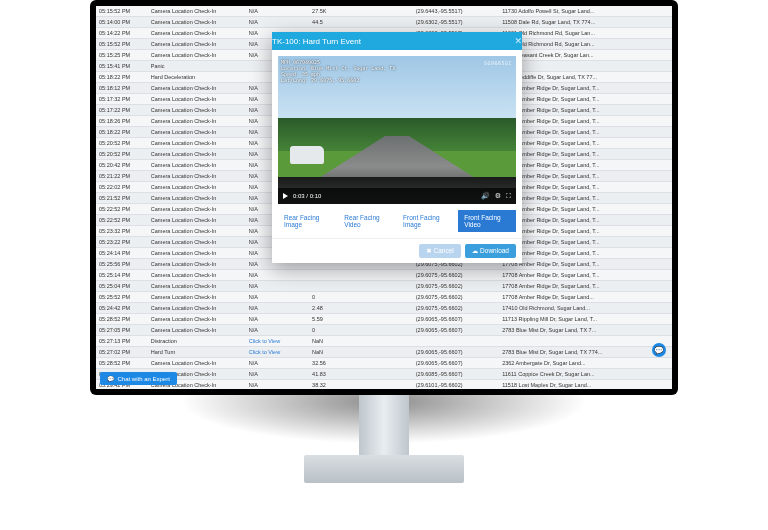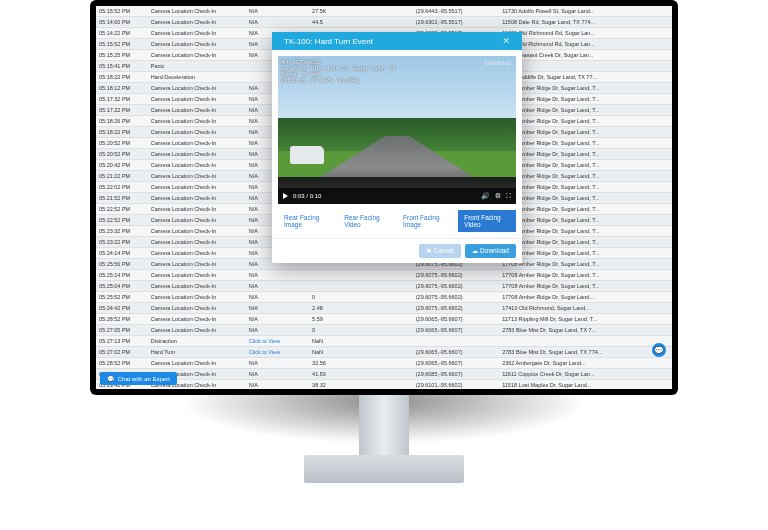--- a/index.html
+++ b/index.html
@@ -26,21 +26,21 @@
   td { padding: 1px 3px; border-bottom: 1px solid #dcdfe3; white-space: nowrap; overflow:hidden; text-overflow: ellipsis; height: 9px; line-height:8px;}
   tr:nth-child(odd){ background:#f4f6f8;}
   tr:nth-child(even){ background:#eceff2;}
   .c-time{width:9%}.c-type{width:17%}.c-link{width:11%}.c-val{width:18%}.c-coord{width:15%}.c-addr{width:30%}
   .link{color:#2a7ad4;}
   
   .modal {
     position:absolute; left:176px; top:26px; width:250px; background:#fff;
     box-shadow:0 6px 20px rgba(0,0,0,0.35); font-size:7px;
   }
-  .modal-head { background:#1fa9df; color:#fff; padding:4px 12px; display:flex; justify-content:space-between; align-items:center; font-size:8px;}
+  .modal-head { background:#1fa9df; color:#fff; padding:4px 0; display:flex; justify-content:space-between; align-items:center; font-size:8px;}
   .modal-close{ color:#cfefff; cursor:pointer; font-size:9px;}
   .vid-wrap{ padding:6px; }
   .vid {
     width:238px; height:148px; background:#000; position:relative; overflow:hidden;
   }
   .sky{position:absolute;inset:0;height:55%;background:linear-gradient(#9fc7e6,#d6eaf6);}
   .trees{position:absolute;left:0;right:0;top:42%;height:26%;background:linear-gradient(#2a5a2a,#4a8a3a);}
   .grass{position:absolute;left:0;right:0;bottom:18%;height:18%;background:#5a9a3a;}
   .road{position:absolute;left:0;right:0;bottom:0;height:46%;
     background:linear-gradient(#6d7070 0%,#8a8c8c 45%,#3a3c3c 100%);

